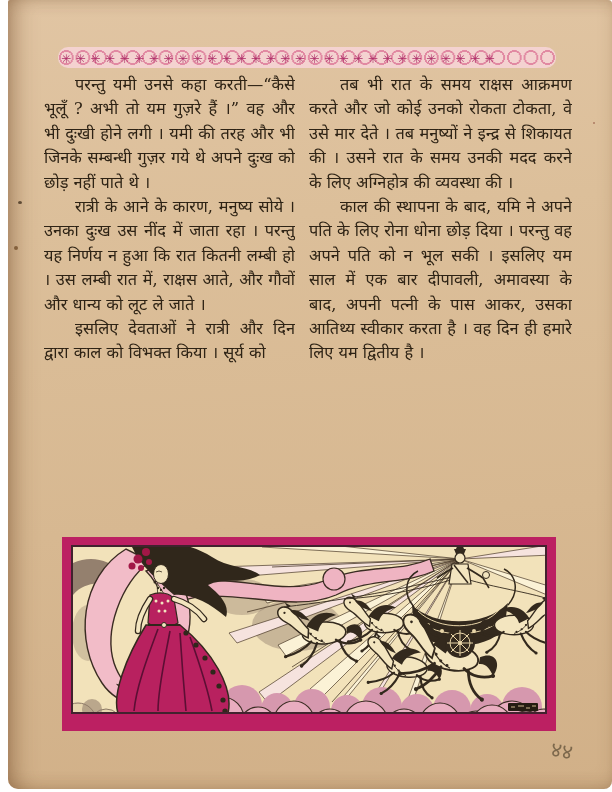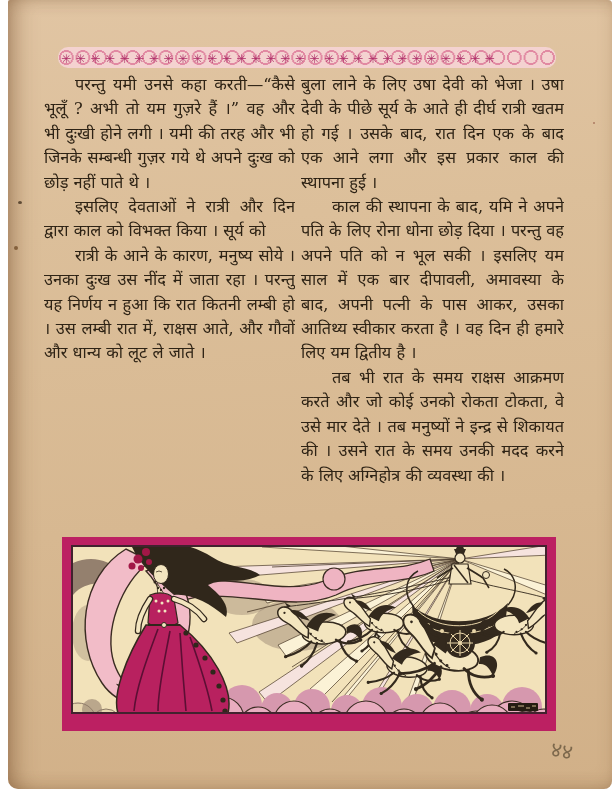--- a/index.html
+++ b/index.html
@@ -28,21 +28,21 @@
     border-radius:10px;
     overflow:hidden;white-space:nowrap;
     line-height:21px;padding-left:3px;box-sizing:border-box;
   }
   .ornament-band span{
     font-size:12px;letter-spacing:4.55px;color:#ae2e68;
   }
   
   .columns{
     position:absolute;left:36px;top:73px;width:528px;height:462px;
-    display:flex;gap:6px;
+    display:flex;gap:14px;
     color:#2e2315;
     font-family:"DejaVu Serif","Liberation Serif",serif;
     font-size:16.3px;line-height:24.4px;
     text-align:justify;overflow:hidden;
   }
   .col{overflow:hidden;}
   .col-left{width:251px;}
   .col-right{width:263px;}
   .col p{margin:0;}
   .col p.indent{text-indent:1.9em;}
@@ -68,27 +68,26 @@
 <div class="scan">
   <div class="page">
 
     <div class="ornament-band">
       <span>✳✳✳✳✳✳✳✳✳✳✳✳✳✳✳✳✳✳✳✳✳✳✳✳✳✳✳✳✳✳</span>
     </div>
 
     <div class="columns">
       <div class="col col-left">
         <p class="indent">परन्तु यमी उनसे कहा करती—“कैसे भूलूँ ? अभी तो यम गुज़रे हैं ।” वह और भी दुःखी होने लगी । यमी की तरह और भी जिनके सम्बन्धी गुज़र गये थे अपने दुःख को छोड़ नहीं पाते थे ।</p>
+        <p class="indent">रात्री के आने के कारण, मनुष्य सोये । उनका दुःख उस नींद में जाता रहा । परन्तु यह निर्णय न हुआ कि रात कितनी लम्बी हो । उस लम्बी रात में, राक्षस आते, और गौवों और धान्य को लूट ले जाते ।</p>
         <p class="indent">इसलिए देवताओं ने रात्री और दिन द्वारा काल को विभक्त किया । सूर्य को</p>
-        <p class="indent">रात्री के आने के कारण, मनुष्य सोये । उनका दुःख उस नींद में जाता रहा । परन्तु यह निर्णय न हुआ कि रात कितनी लम्बी हो । उस लम्बी रात में, राक्षस आते, और गौवों और धान्य को लूट ले जाते ।</p>
       </div>
       <div class="col col-right">
-        <p>बुला लाने के लिए उषा देवी को भेजा । उषा देवी के पीछे सूर्य के आते ही दीर्घ रात्री खतम हो गई । उसके बाद, रात दिन एक के बाद एक आने लगा और इस प्रकार काल की स्थापना हुई ।</p>
+        <p class="indent">तब भी रात के समय राक्षस आक्रमण करते और जो कोई उनको रोकता टोकता, वे उसे मार देते । तब मनुष्यों ने इन्द्र से शिकायत की । उसने रात के समय उनकी मदद करने के लिए अग्निहोत्र की व्यवस्था की ।</p>
         <p class="indent">काल की स्थापना के बाद, यमि ने अपने पति के लिए रोना धोना छोड़ दिया । परन्तु वह अपने पति को न भूल सकी । इसलिए यम साल में एक बार दीपावली, अमावस्या के बाद, अपनी पत्नी के पास आकर, उसका आतिथ्य स्वीकार करता है । वह दिन ही हमारे लिए यम द्वितीय है ।</p>
-        <p class="indent">तब भी रात के समय राक्षस आक्रमण करते और जो कोई उनको रोकता टोकता, वे उसे मार देते । तब मनुष्यों ने इन्द्र से शिकायत की । उसने रात के समय उनकी मदद करने के लिए अग्निहोत्र की व्यवस्था की ।</p>
       </div>
     </div>
 
     <div class="illustration">
       <svg width="494" height="194" viewBox="0 0 494 194" xmlns="http://www.w3.org/2000/svg">
         <defs>
           <clipPath id="art">
               <rect x="11" y="10" width="472" height="165"></rect>
             </clipPath>
           <g id="horse">

